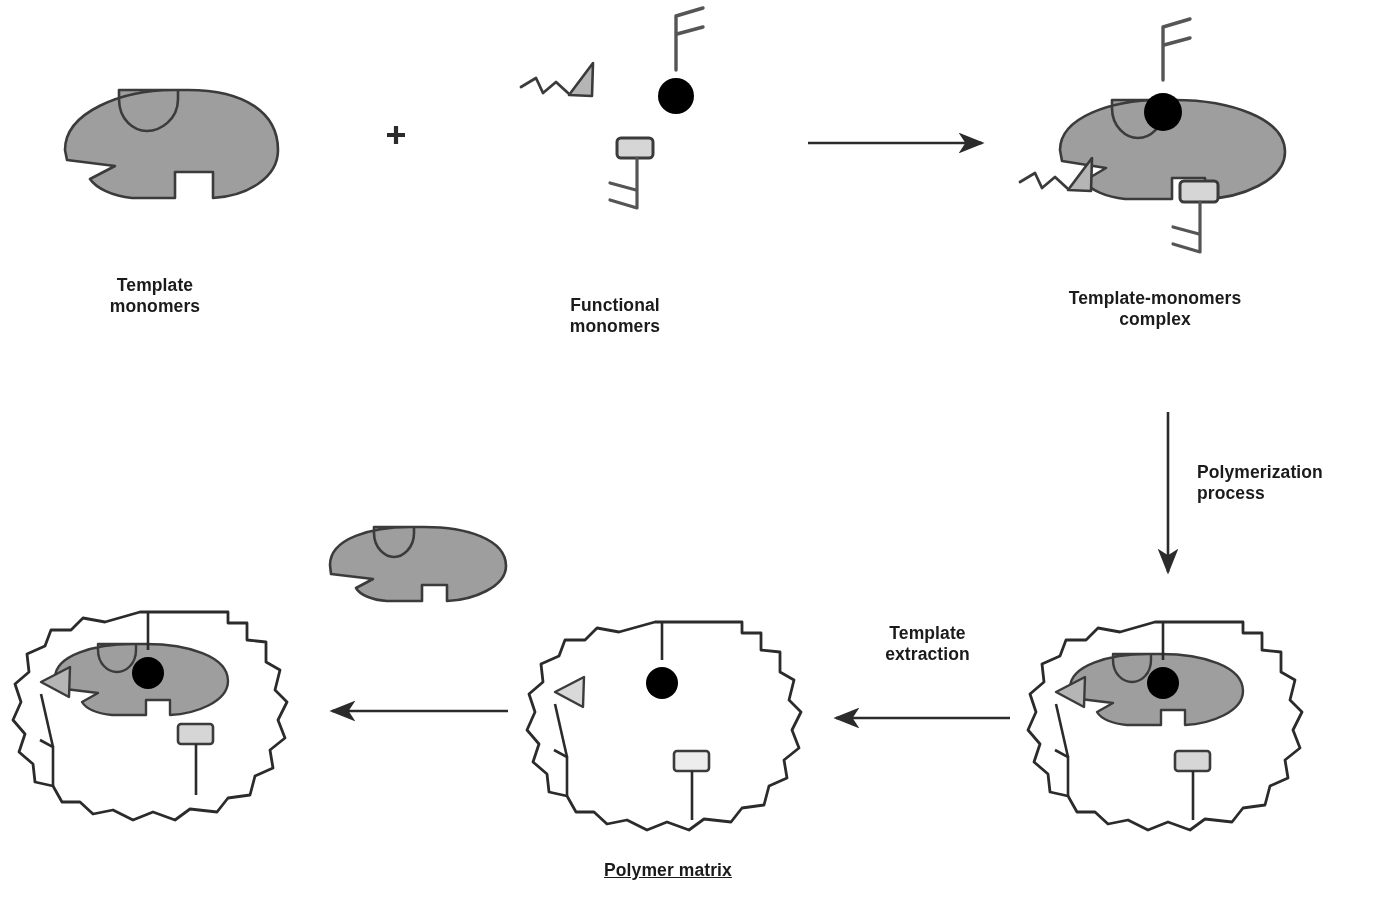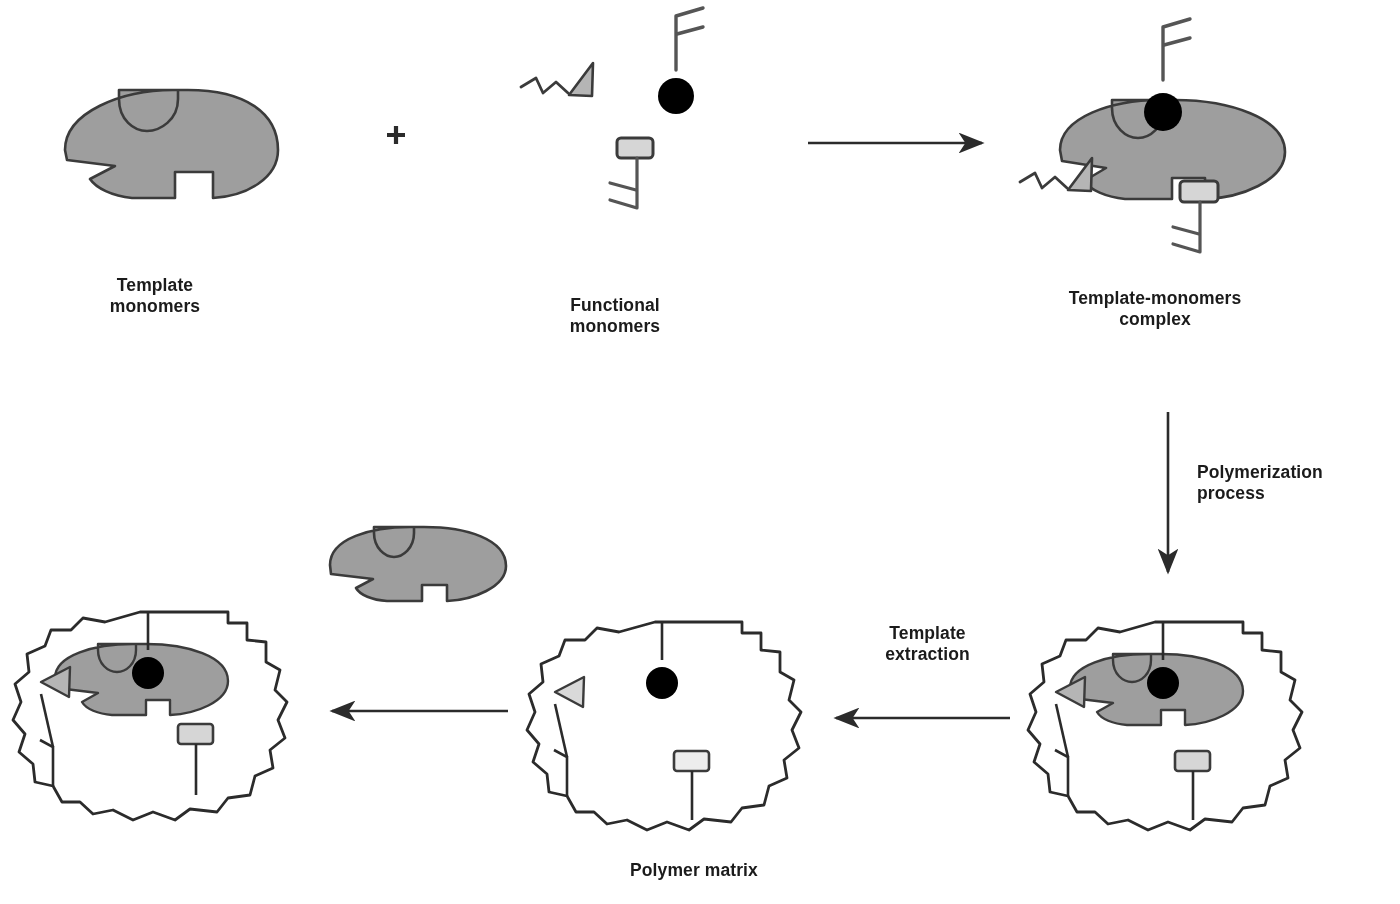--- a/index.html
+++ b/index.html
@@ -201,15 +201,15 @@
 <div class="lbl" style="left:1010px;top:288px;width:290px;">
   <span>Template-monomers</span><br>
   <span>complex</span>
 </div>
 
 <div class="lbl" style="left:845px;top:623px;width:165px;">
   <span>Template</span><br>
   <span>extraction</span>
 </div>
 
-<div class="lbl" style="left:574px;top:860px;width:240px;">Polymer matrix</div>
+<div class="lbl" style="left:548px;top:860px;width:240px;text-decoration:underline;">Polymer matrix</div>
 
 </div>
 
 </body></html>

